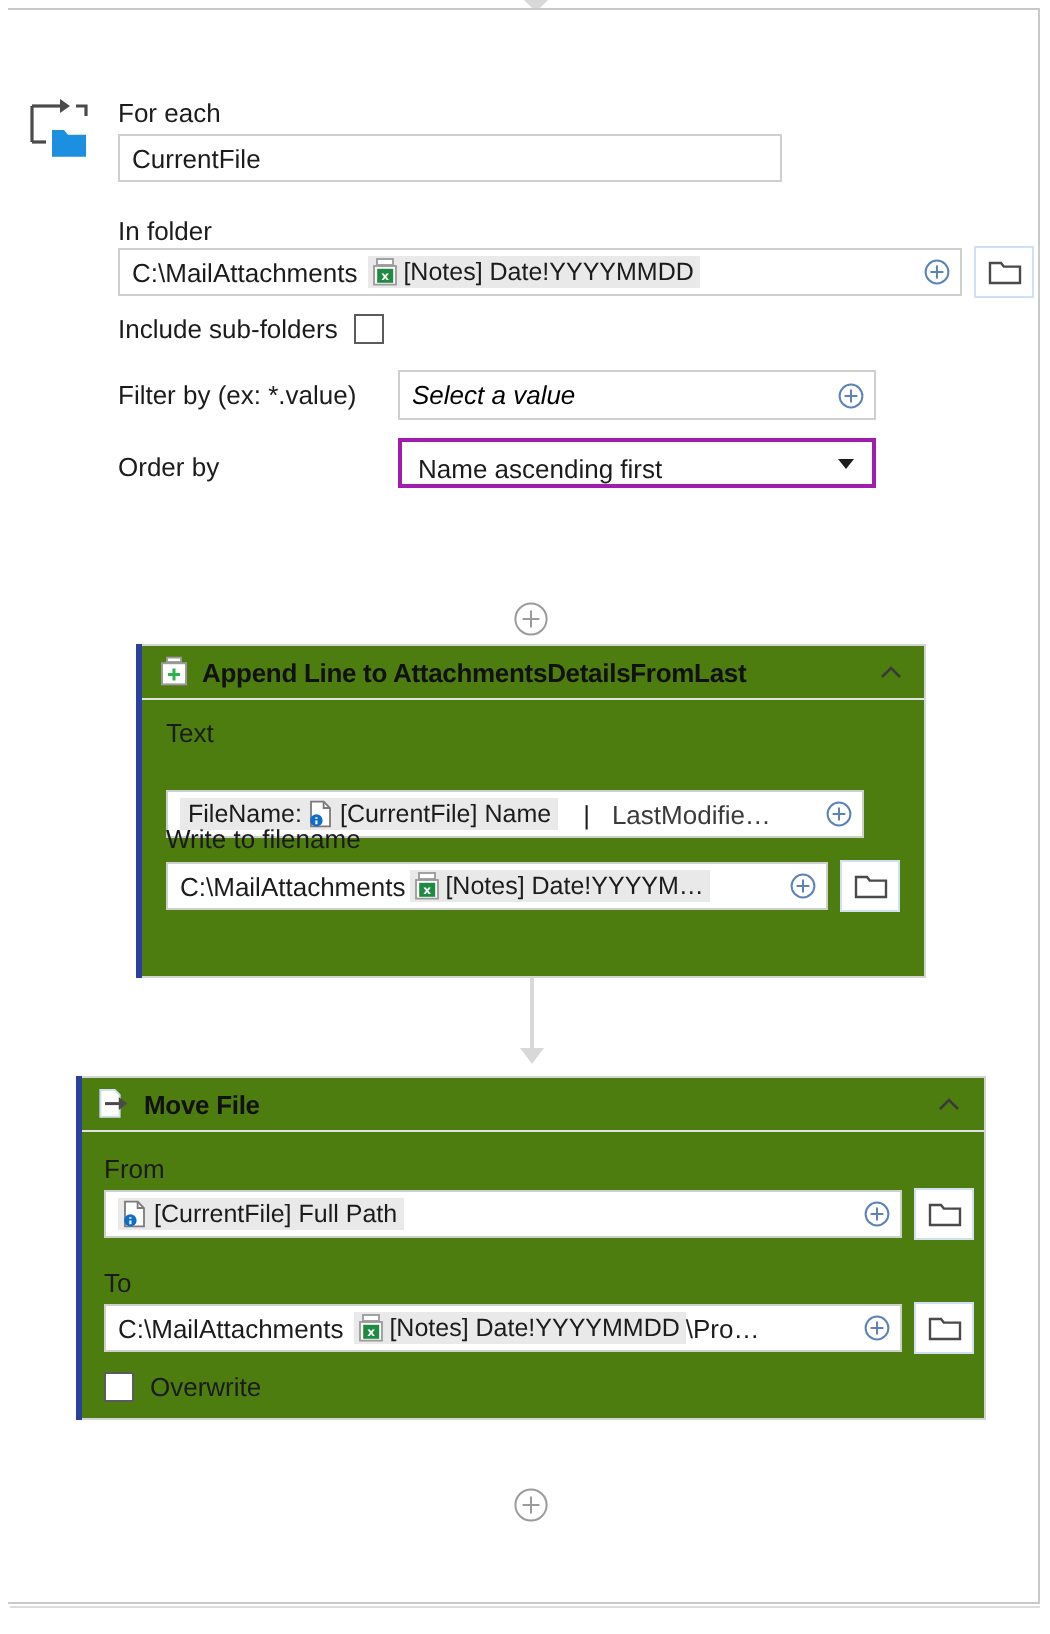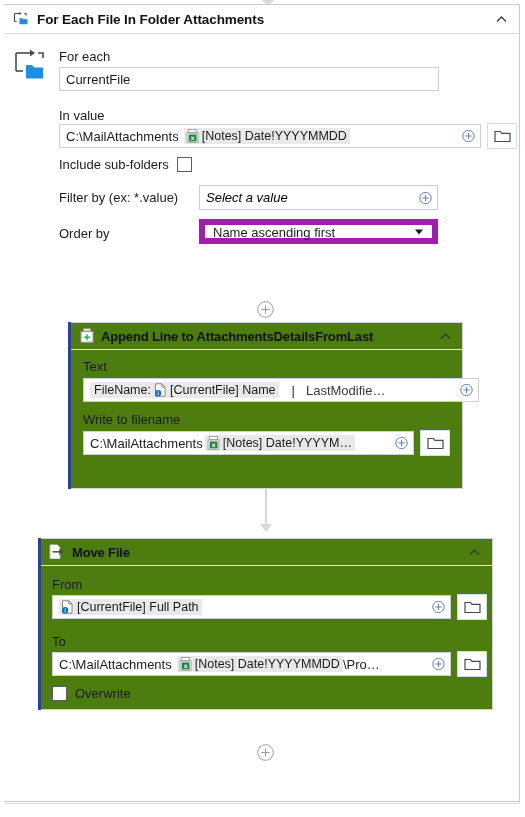--- a/index.html
+++ b/index.html
@@ -144,25 +144,25 @@
   .checkbox {
     box-sizing: border-box;
     width: 15px; height: 15px;
     border: 1px solid #5b5b5b;
     background: #ffffff;
     display: inline-block;
   }
 
   .combo {
     box-sizing: border-box;
-    border: 6px solid #a21caf;
+    border: 2px solid #a21caf;
     background: #ffffff;
     height: 25px;
     display: flex;
-    align-items: flex-start;
+    align-items: flex-end;
     padding: 0 8px;
     font-size: 13px;
     position: relative;
   }
   .combo-caret {
     position: absolute;
     right: 9px;
     top: 50%;
     transform: translateY(-50%);
     width: 0; height: 0;
@@ -242,57 +242,41 @@
 </head>
 <body>
 
 <div class="canvas">
 
   <div class="top-arrow"></div>
 
   <div class="loop-accent"></div>
   <div class="loop-card">
 
-    <div class="loop-header">
-      <span>
-        <svg width="17" height="16" viewBox="0 0 17 16">
-          <path d="M1.5 2.5 h4.5 M1.5 2.5 v8 M1.5 10.5 h2.2" stroke="#4a4a4a" fill="none" stroke-width="1.2"></path>
-          <path d="M6.2 1 l2.6 1.5 l-2.6 1.5 z" fill="#4a4a4a"></path>
-          <path d="M11.2 2.5 h1.8 v2.0" stroke="#4a4a4a" fill="none" stroke-width="1.2"></path>
-          <path d="M6.5 7.2 h3.0 l0.9 1.0 h4.1 v5.0 h-8.0 z" fill="#1c8fe0"></path>
-        </svg>
-      </span>
-      <span class="loop-header-title">For Each File In Folder Attachments</span>
-      <span class="chevron">
-        <svg width="13" height="13" viewBox="0 0 13 13">
-          <path d="M2 8.5 L6.5 4 L11 8.5" stroke="#3a3a3a" fill="none" stroke-width="1.3"></path>
-        </svg>
-      </span>
-    </div>
 
     <div class="loop-icon-left">
       <svg width="40" height="40" viewBox="0 0 40 40">
         <path d="M3 4 h14" stroke="#4a4a4a" fill="none" stroke-width="1.6"></path>
         <path d="M3 4 v18" stroke="#4a4a4a" fill="none" stroke-width="1.6"></path>
         <path d="M3 22 h7" stroke="#4a4a4a" fill="none" stroke-width="1.6"></path>
         <path d="M17 0.5 l5 3.5 l-5 3.5 z" fill="#4a4a4a"></path>
         <path d="M25 4 h5 v5" stroke="#4a4a4a" fill="none" stroke-width="1.6"></path>
         <path d="M13 16 h6 l2 2.4 h9 v11 h-17 z" fill="#1c8fe0"></path>
       </svg>
     </div>
 
     <div class="row" style="left:55px; top:44px;">
       <div class="field-label">For each</div>
     </div>
-    <div class="txtbox light" style="position:absolute; left:55px; top:62px; width:380px;">
+    <div class="txtbox light" style="position:absolute; left:55px; top:62px; width:332px;">
       <span>CurrentFile</span>
     </div>
 
     <div class="row" style="left:55px; top:103px;">
-      <div class="field-label">In value</div>
+      <div class="field-label">In folder</div>
     </div>
     <div class="txtbox" style="position:absolute; left:55px; top:119px; width:422px; border-color:#cfcfcf;">
       <span>C:\MailAttachments</span>
       <span class="token" style="margin-left:5px;">
         <span>
           <svg width="13" height="14" viewBox="0 0 13 14">
             <rect x="2.5" y="0.5" width="8" height="3" fill="#ffffff" stroke="#9a9a9a" stroke-width="0.9"></rect>
             <rect x="1" y="4" width="11" height="9.3" fill="#ffffff" stroke="#9a9a9a" stroke-width="0.9"></rect>
             <rect x="2.6" y="5.4" width="8" height="7" fill="#1f8a41"></rect>
             <text x="6.6" y="11" font-family="DejaVu Sans, sans-serif" font-size="6" fill="#ffffff" text-anchor="middle" font-weight="bold">x</text>
@@ -361,21 +345,21 @@
         <span class="chevron" style="right:10px; top:7px;">
           <svg width="13" height="13" viewBox="0 0 13 13">
             <path d="M2 8.5 L6.5 4 L11 8.5" stroke="#3a3a3a" fill="none" stroke-width="1.3"></path>
           </svg>
         </span>
       </div>
 
       <div style="position:absolute; left:12px; top:36px;">
         <span class="field-label">Text</span>
       </div>
-      <div class="txtbox" style="position:absolute; left:12px; top:55px; width:396px; border-color:#cfcfcf;">
+      <div class="txtbox" style="position:absolute; left:12px; top:72px; width:349px; border-color:#cfcfcf;">
         <span class="token" style="padding-left:4px;">
           <span class="token-text">FileName:</span>
           <span>
             <svg width="13" height="14" viewBox="0 0 13 14">
               <path d="M1.5 0.8 h6.3 l3.2 3.2 v9.2 h-9.5 z" fill="#ffffff" stroke="#7a7a7a" stroke-width="0.9"></path>
               <path d="M7.8 0.8 v3.2 h3.2" fill="none" stroke="#7a7a7a" stroke-width="0.9"></path>
               <circle cx="4.2" cy="10.2" r="3.1" fill="#0e6ec6"></circle>
               <path d="M4.2 8.6 v0.8 M4.2 10.3 v1.8" stroke="#ffffff" stroke-width="1.1"></path>
             </svg>
           </span>

